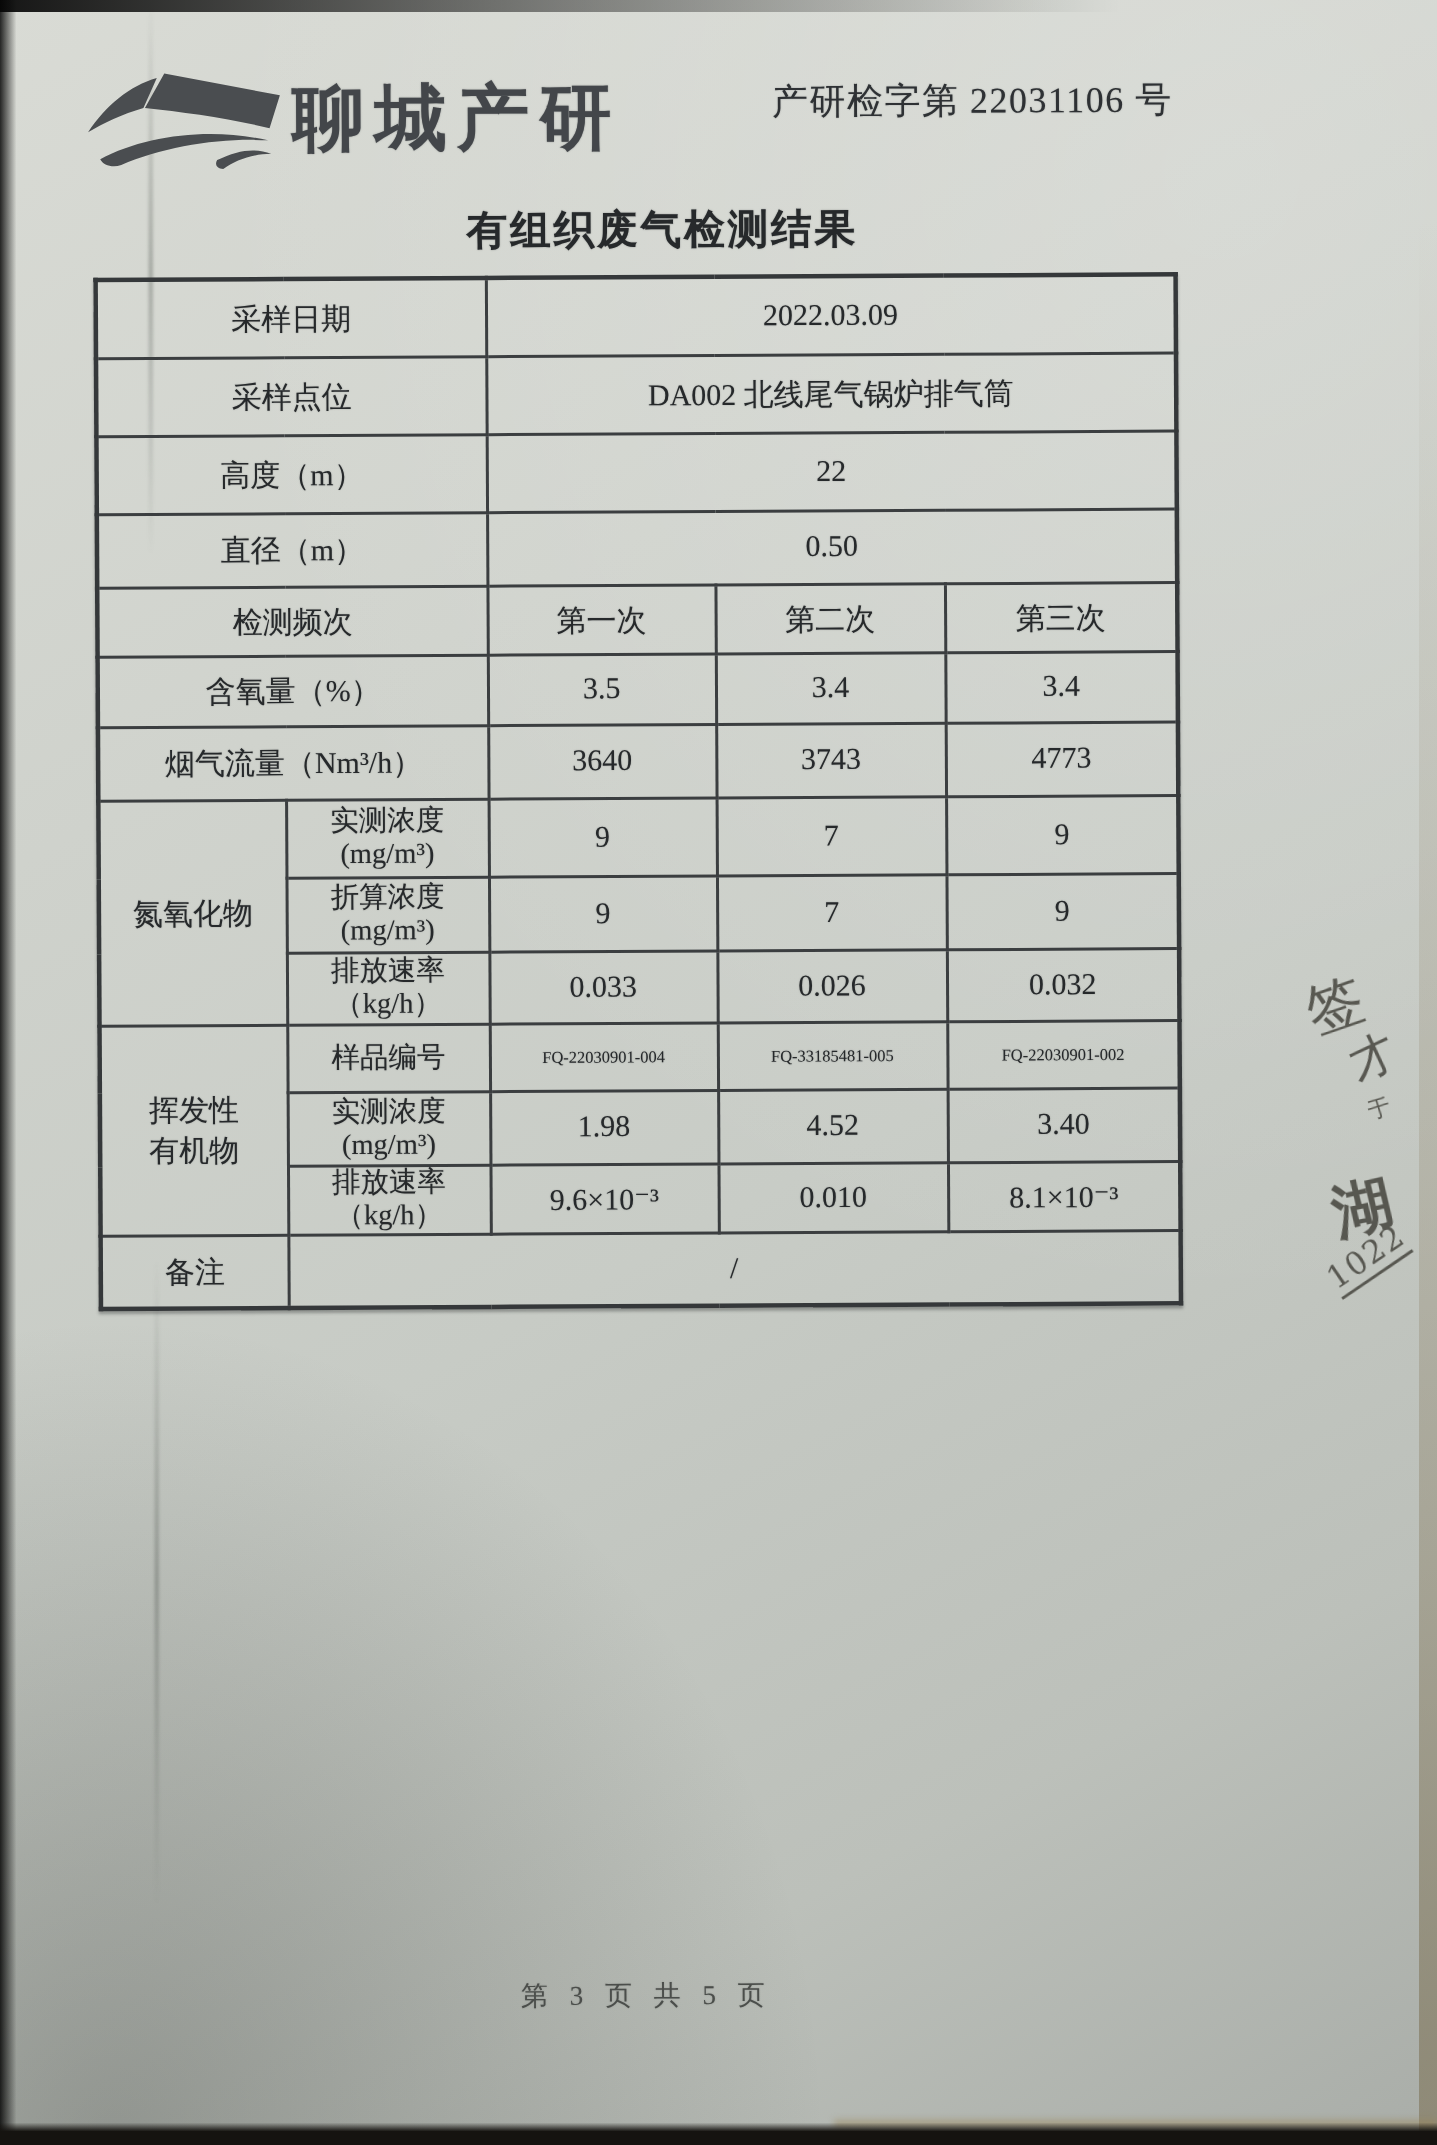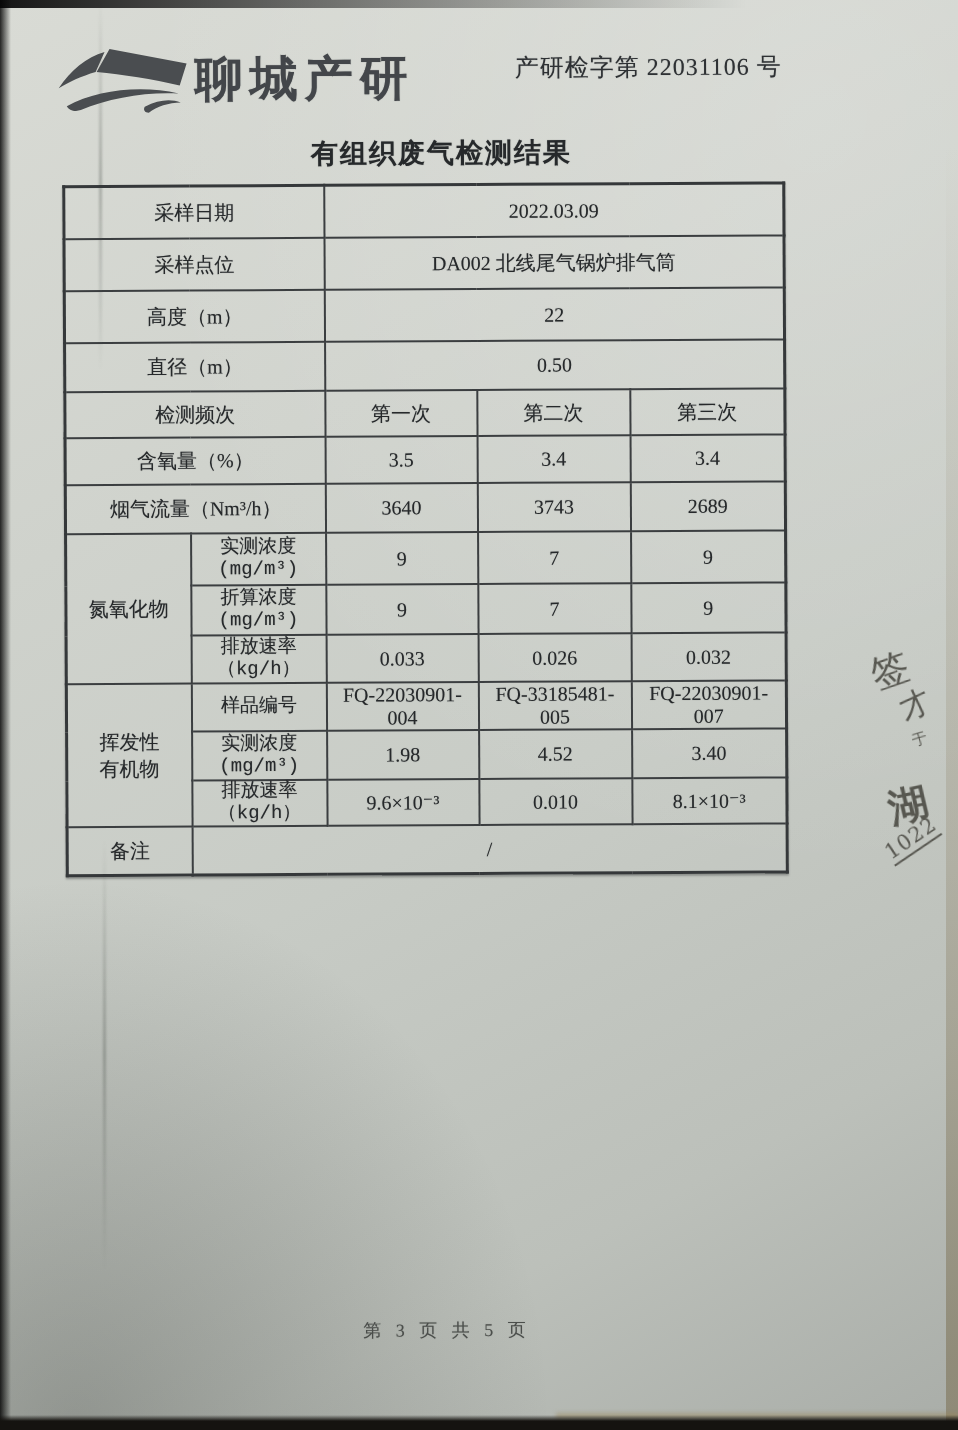--- a/index.html
+++ b/index.html
@@ -50,29 +50,29 @@
     position:absolute;left:65px;top:183px;width:720px;
     border-collapse:collapse;table-layout:fixed;
     font-size:20px;color:#26292b;
   }
   table.report td{
     border:2px solid #3b3e40;text-align:center;vertical-align:middle;
     padding:0 2px;text-shadow:0 0 1px rgba(38,41,43,.35);
     background:rgba(255,255,255,.03);
   }
   table.report{border:3px solid #35383a;box-shadow:0 2px 2px rgba(40,42,44,.35);}
-  td.sub{font-size:19px;line-height:1.15;font-family:Liberation Mono, monospace;}
-  td.code{font-size:20px;letter-spacing:0;}
+  td.sub{font-size:19px;line-height:1.15;}
+  td.code{font-size:11px;letter-spacing:0;}
   
   tr.h50 td{height:50px;} tr.h47 td{height:47px;} tr.h44 td{height:44px;}
   tr.h45 td{height:45px;} tr.h48 td{height:48px;} tr.h46 td{height:46px;}
   tr.h43 td{height:43px;}
   
   .page-footer{
-    position:absolute;left:360px;top:1318px;font-size:18px;letter-spacing:5px;
+    position:absolute;left:344px;top:1318px;font-size:18px;letter-spacing:5px;
     color:#4b4e4b;text-shadow:0 0 1px rgba(75,78,75,.4);
   }
   
   .handwriting{
     position:absolute;right:-6px;top:642px;width:116px;height:235px;
     transform:rotate(-7deg);color:#45443d;opacity:.85;filter:blur(.4px);
     font-family:"DejaVu Serif","Liberation Serif",serif;
   }
   .hw{position:absolute;}
   .hw1{left:34px;top:4px;font-size:38px;transform:rotate(-12deg);}
@@ -137,21 +137,21 @@
       <tr class="h45">
         <td colspan="2">含氧量（%）</td>
         <td>3.5</td>
         <td>3.4</td>
         <td>3.4</td>
       </tr>
       <tr class="h47">
         <td colspan="2">烟气流量（Nm³/h）</td>
         <td>3640</td>
         <td>3743</td>
-        <td>2689</td>
+        <td>4773</td>
       </tr>
       <tr class="h50">
         <td rowspan="3">氮氧化物</td>
         <td class="sub">
           <div>实测浓度</div>
           <div>(mg/m³)</div>
         </td>
         <td>9</td>
         <td>7</td>
         <td>9</td>
@@ -175,21 +175,21 @@
         <td>0.032</td>
       </tr>
       <tr class="h43">
         <td rowspan="3">
           <div>挥发性</div>
           <div>有机物</div>
         </td>
         <td class="sub">样品编号</td>
         <td class="code">FQ-22030901-004</td>
         <td class="code">FQ-33185481-005</td>
-        <td class="code">FQ-22030901-007</td>
+        <td class="code">FQ-22030901-002</td>
       </tr>
       <tr class="h47">
         <td class="sub">
           <div>实测浓度</div>
           <div>(mg/m³)</div>
         </td>
         <td>1.98</td>
         <td>4.52</td>
         <td>3.40</td>
       </tr>

